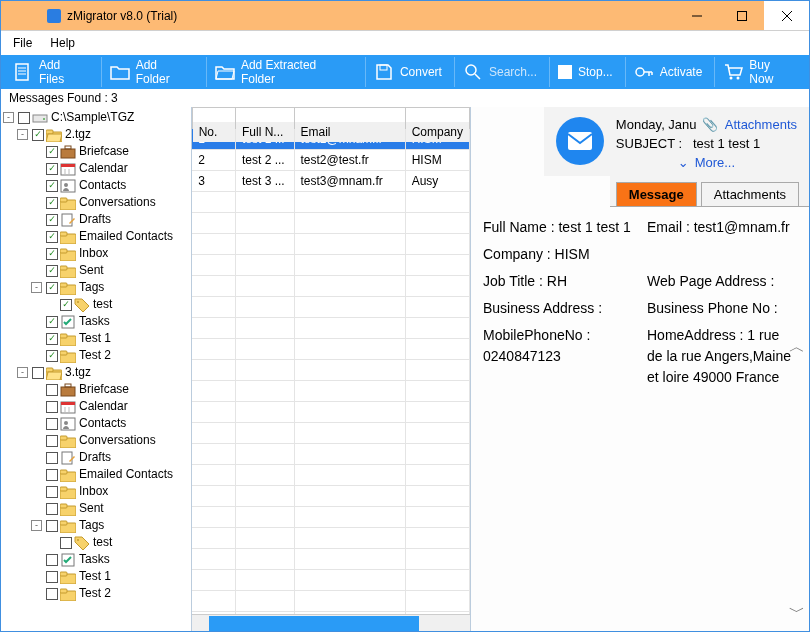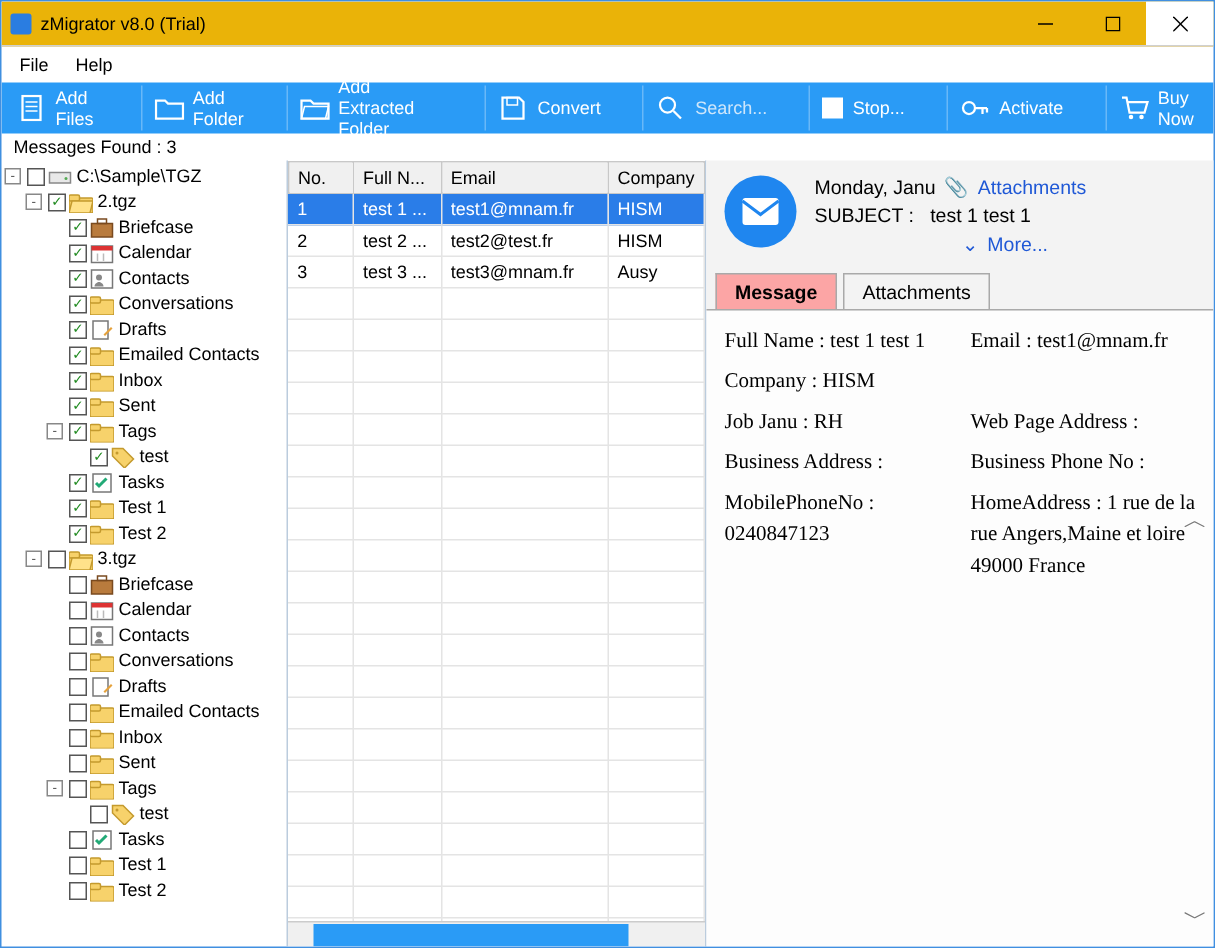--- a/index.html
+++ b/index.html
@@ -1,58 +1,58 @@
 <!DOCTYPE html>
 <html><head>
 <meta charset="utf-8">
 <style>
 * { box-sizing: border-box; margin: 0; padding: 0; }
 body { font-family: "Segoe UI", Tahoma, sans-serif; font-size: 12px; width: 810px; height: 632px; overflow: hidden; background: #fff; border: 1px solid #408fe0; }
-.titlebar { height: 30px; background: #eab308; display: flex; align-items: center; border-bottom: 1px solid #d0d0d0; }
+.titlebar { height: 30px; background: #fdba74; display: flex; align-items: center; border-bottom: 1px solid #d0d0d0; padding-left: 40px; }
 .titlebar .app-icon { width: 14px; height: 14px; margin: 0 6px; background: #2a7de1; border-radius: 2px; }
 .titlebar .title { flex: 1; font-size: 12px; color: #000; }
 .win-btn { width: 45px; height: 29px; display: flex; align-items: center; justify-content: center; color: #000; }
 .win-btn svg { width: 10px; height: 10px; }
 .win-close { background: #fff; }
 .menubar { height: 24px; display: flex; align-items: center; gap: 18px; padding: 0 12px; font-size: 12px; }
-.toolbar { height: 34px; background: #2a9bf6; display: flex; align-items: center; gap: 20px; padding: 0 4px; }
+.toolbar { height: 34px; background: #2a9bf6; display: flex; align-items: center; gap: 4px; padding: 0 4px; }
 .tb-btn { display: flex; align-items: center; gap: 6px; color: #fff; height: 30px; padding: 0 8px; border-left: 1px solid #68b8f8; }
 .tb-btn:first-child { border-left: none; }
 .tb-ic { width: 20px; height: 18px; display: inline-flex; align-items: center; justify-content: center; }
 .tb-search { display: flex; align-items: center; }
 .tb-stop { display: flex; align-items: center; gap: 6px; color: #fff; border-left: 1px solid #68b8f8; padding: 0 8px; height: 30px; }
 .tb-stop .stop-sq { width: 14px; height: 14px; background: #fff; }
 .found-bar { height: 18px; padding: 2px 8px; color: #000000; font-size: 12px; }
 .main { display: flex; height: calc(100% - 30px - 24px - 34px - 18px); }
 .tree { width: 210px; overflow-y: auto; border-right: 1px solid #bcd; padding: 2px 0 2px 2px; font-size: 12px; user-select: none; }
 .tree-row { display: flex; align-items: center; white-space: nowrap; height: 17px; line-height: 17px; }
 .exp { width: 11px; height: 11px; border: 1px solid #888; display: inline-flex; align-items: center; justify-content: center; font-size: 9px; color: #555; margin-right: 2px; line-height: 1; }
 .exp-sp { width: 13px; display: inline-block; }
 .chk { width: 12px; height: 12px; border: 1px solid #555; margin: 0 2px; display: inline-flex; align-items: center; justify-content: center; font-size: 9px; color: #228b22; }
 .fic { width: 16px; height: 14px; margin: 0 2px 0 0; display: inline-flex; align-items: center; justify-content: center; }
 .lbl { padding-left: 1px; }
 .mid { width: 308px; border-right: 1px solid #bcd; display: flex; flex-direction: column; }
 .grid-wrap { flex: 1; overflow: auto; }
 table.grid { width: 100%; border-collapse: collapse; font-size: 12px; }
-.grid th { background: #f0f0f0; border: 1px solid #c8c8c8; text-align: left; padding: 3px 6px; font-weight: normal; position: sticky; top: 0; }
+.grid th { background: #f0f0f0; border: 1px solid #c8c8c8; text-align: left; padding: 3px 6px; font-weight: normal; position: sticky; top: 14px; }
 .grid td { border-right: 1px solid #e4e4e4; border-bottom: 1px solid #e4e4e4; padding: 3px 6px; }
 .grid tr.sel td { background: #2a7de8; color: #fff; }
 .hscroll { height: 17px; background: #f0f0f0; border-top: 1px solid #ccc; display: flex; align-items: center; }
 .hscroll .thumb { background: #2a9bf6; height: 15px; width: 210px; margin-left: 17px; }
-.preview { flex: 1; display: flex; flex-direction: column; background: #fdfdfd; position: relative; }
+.preview { flex: 1; display: flex; flex-direction: column; background: #fdfdfd; position: relative; align-items: flex-end; }
 .phdr { display: flex; padding: 10px 12px 6px 12px; gap: 12px; background: #f3f3f3; }
 .mail-circ { width: 48px; height: 48px; background: #1f86ef; border-radius: 50%; display: flex; align-items: center; justify-content: center; }
 .phdr-r { flex: 1; font-size: 13px; }
 .phdr-row1 { display: flex; align-items: center; gap: 6px; }
 .att-link { color: #1f58d6; }
 .phdr-more { color: #1f58d6; display: flex; align-items: center; justify-content: center; gap: 6px; padding-top: 4px; }
 .tabs { display: flex; border-bottom: 1px solid #a9a9a9; padding: 6px 6px 0 6px; background: #f3f3f3; font-size: 13px; }
 .tab { padding: 4px 12px; border: 1px solid #a9a9a9; border-bottom: none; margin-right: 4px; background: #f3f3f3; }
-.tab.active { background: #fca5a5; font-weight: bold; }
-.pbody { flex: 1; padding: 10px 12px; font-family: Liberation Serif, serif; font-size: 14px; line-height: 1.5; overflow-y: auto; }
+.tab.active { background: #f97316; font-weight: bold; }
+.pbody { flex: 1; padding: 10px 12px; font-family: Liberation Sans, sans-serif; font-size: 14px; line-height: 1.5; overflow-y: auto; }
 .pbody .row { display: flex; gap: 14px; margin-bottom: 6px; }
 .pbody .c1 { width: 150px; }
 .vscroll-ind { position: absolute; right: 4px; top: 230px; color: #777; font-size: 16px; }
 .vscroll-ind2 { position: absolute; right: 4px; bottom: 8px; color: #777; font-size: 16px; }
 </style>
 </head>
 <body>
 
 <div class="titlebar">
   <div class="app-icon"></div>
@@ -683,21 +683,21 @@
     </div>
     <div class="pbody">
       <div class="row">
           <div class="c1">Full Name : test 1 test 1</div>
           <div>Email : test1@mnam.fr</div>
         </div>
       <div class="row">
           <div>Company : HISM</div>
         </div>
       <div class="row">
-          <div class="c1">Job Janu : RH</div>
+          <div class="c1">Job Title : RH</div>
           <div>Web Page Address :</div>
         </div>
       <div class="row">
           <div class="c1">Business Address :</div>
           <div>Business Phone No :</div>
         </div>
       <div class="row">
           <div class="c1">MobilePhoneNo : 0240847123</div>
           <div style="width:150px">HomeAddress : 1 rue de la rue Angers,Maine et loire 49000 France</div>
         </div>

